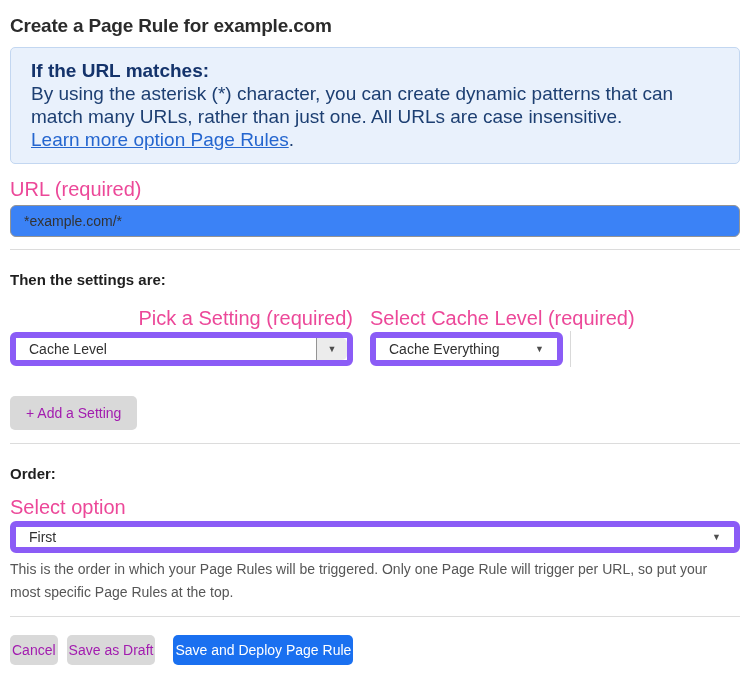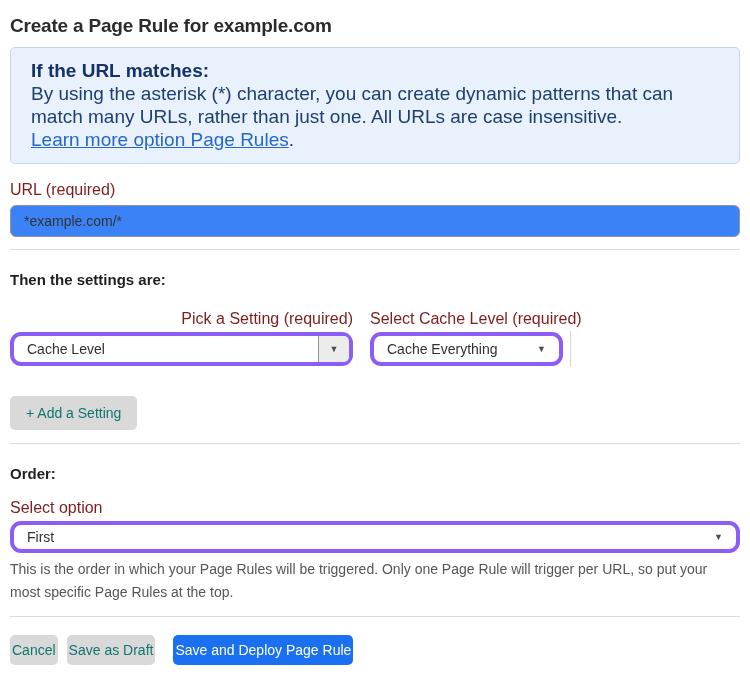--- a/index.html
+++ b/index.html
@@ -26,21 +26,21 @@
     font-size:19px; line-height:23px;
     color:#1d3f72;
   }
   .info-box .info-heading { font-weight:bold; color:#14336b; }
   .info-box .info-body { color:#1d3f72; }
   .info-link { color:#2566cf; text-decoration:underline; cursor:pointer; }
   .info-link-suffix { color:#1d3f72; }
 
   .field-label {
     margin-top:17px;
-    font-size:16px; color:#7f1d1d; line-height:17px;
+    font-size:20px; color:#ec4899; line-height:17px;
   }
   .text-input {
     margin-top:7px;
     width:730px; height:32px;
     border:1px solid #949494; border-radius:6px;
     padding:0 13px;
     font-family:"Liberation Sans","DejaVu Sans",sans-serif;
     font-size:14px; color:#333333;
     background:#3b82f6;
     outline:none;
@@ -66,21 +66,21 @@
     margin-top:22px;
     display:flex; gap:17px; align-items:flex-start;
   }
   .settings-col-1 { width:343px; }
   .settings-col-2 { flex:0 0 auto; display:flex; }
   .settings-col .field-label { margin-top:0;text-align:right; }
 
   .select {
     margin-top:5px;
     height:34px;
-    border:4px solid #8b5cf6; border-radius:11px;
+    border:6px solid #8b5cf6; border-radius:6px;
     background:#ffffff;
     display:flex; align-items:center;
     font-size:14px; color:#303030;
     cursor:pointer;
     position:relative;
     justify-content:center;
   }
   .select .select-value { padding-left:13px; flex:1; }
   .select-wide { width:343px; }
   .select-narrow { width:193px; }
@@ -99,21 +99,21 @@
     margin-left:7px; margin-top:4px;
   }
 
   .btn {
     border:none; border-radius:5px;
     font-family:"Liberation Sans","DejaVu Sans",sans-serif;
     font-size:14px;
     cursor:pointer;
     display:inline-flex; align-items:center; justify-content:center;
   }
-  .btn-gray { background:#d9d9d9; color:#0f766e; }
+  .btn-gray { background:#d9d9d9; color:#a21caf; }
   .btn-add {
     margin-top:29px;
     height:34px; padding:0 16px;
   }
   .footer-row {
     margin-top:18px;
     display:flex; align-items:center;
   }
   .footer-row .btn { height:30px; padding:0 2px; }
   .btn-save-draft { margin-left:9px; }

